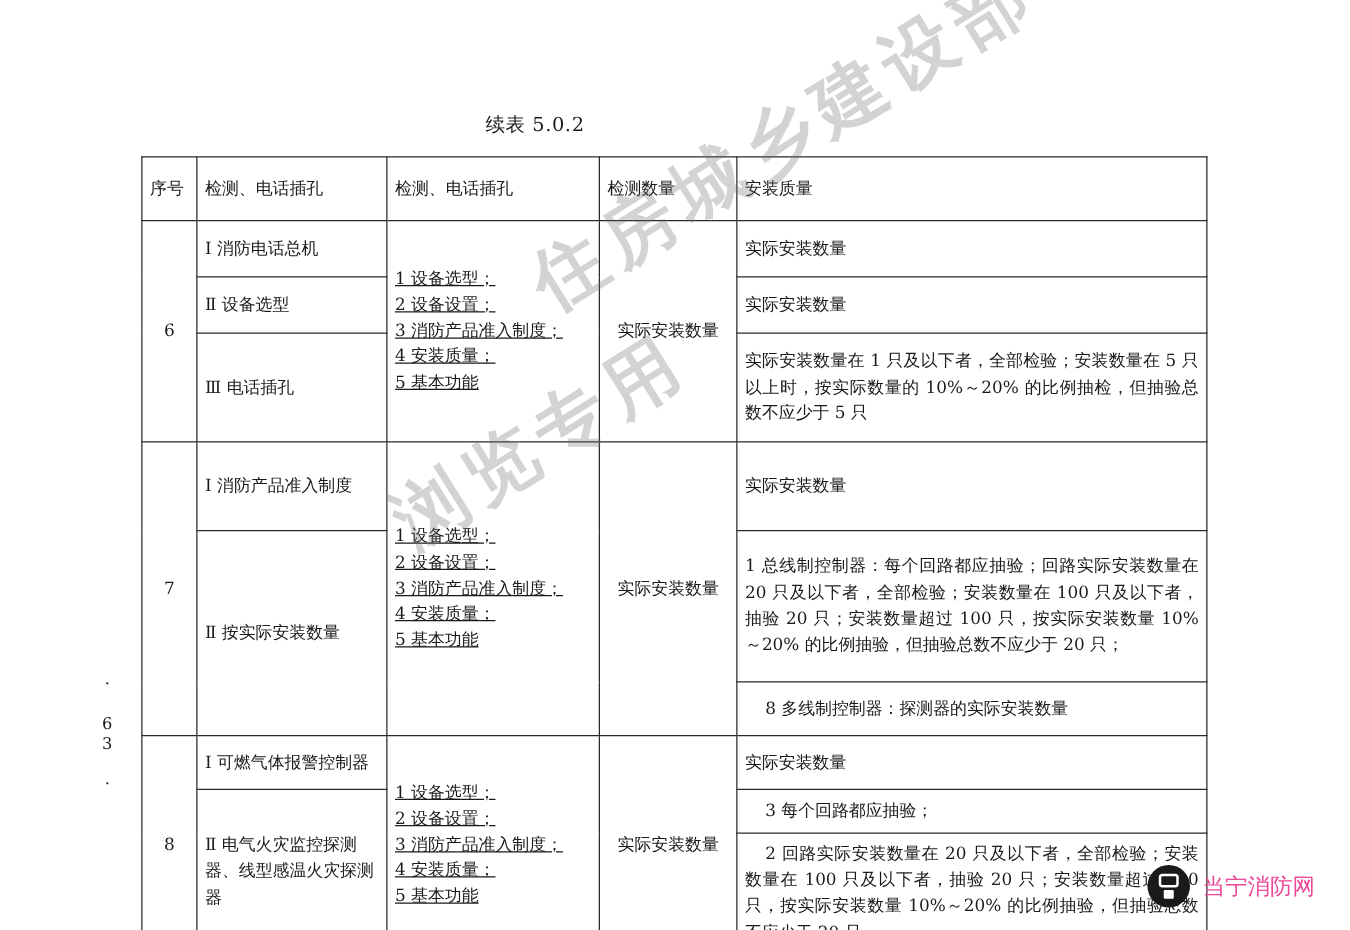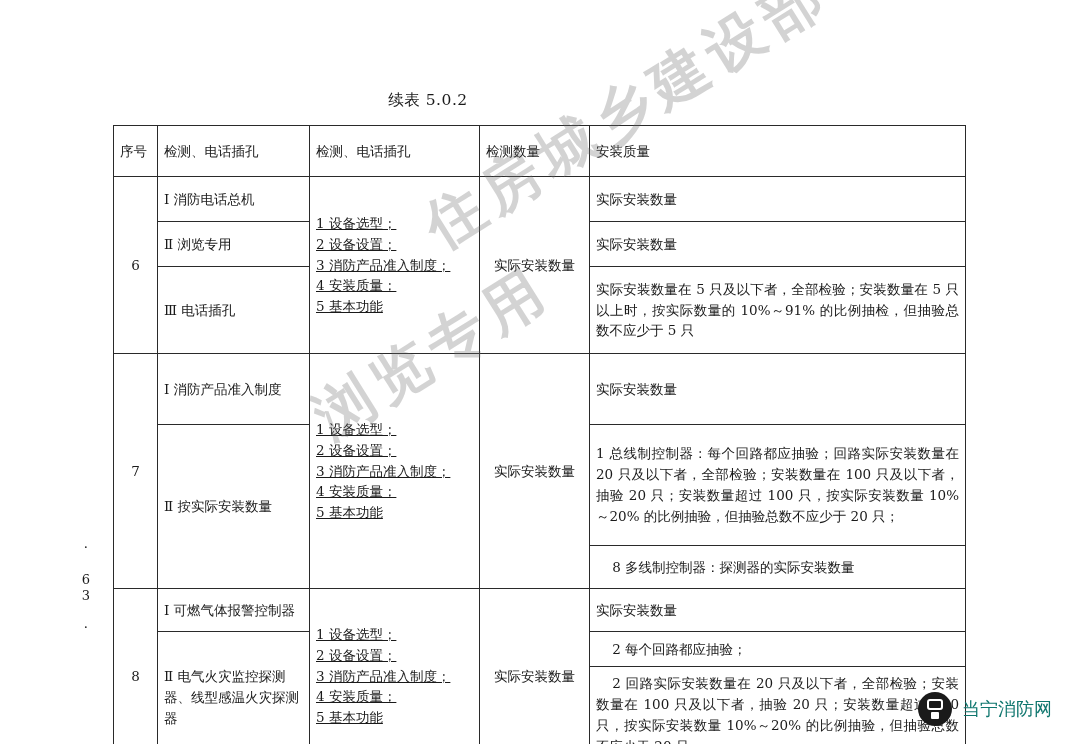--- a/index.html
+++ b/index.html
@@ -148,21 +148,21 @@
   .brand-logo::after {
     content: "";
     position: absolute;
     left: 13px; top: 20px;
     width: 8px; height: 7px;
     background: #ffffff;
     border-radius: 1px;
   }
   .brand-text {
     font-size: 18px;
-    color: #0f766e;
+    color: #ec4899;
     font-family: Liberation Sans, sans-serif;
   }
 </style>
 </head>
 <body>
 
 <div class="page">
 
   <div class="doc-title">续表 5.0.2</div>
 
@@ -194,26 +194,26 @@
           <div class="ln">1 设备选型；</div>
           <div class="ln">2 设备设置；</div>
           <div class="ln">3 消防产品准入制度；</div>
           <div class="ln">4 安装质量；</div>
           <div class="ln">5 基本功能</div>
         </td>
         <td class="c-qty" rowspan="3">实际安装数量</td>
         <td class="acc-cell acc-center" style="height:36px">实际安装数量</td>
       </tr>
       <tr>
-        <td class="obj-cell" style="height:36px">Ⅱ 浏览专用</td>
+        <td class="obj-cell" style="height:36px">Ⅱ 设备选型</td>
         <td class="acc-cell acc-center" style="height:36px">实际安装数量</td>
       </tr>
       <tr>
         <td class="obj-cell" style="height:78px">Ⅲ 电话插孔</td>
-        <td class="acc-cell" style="height:78px">实际安装数量在 5 只及以下者，全部检验；安装数量在 5 只以上时，按实际数量的 10%～91% 的比例抽检，但抽验总数不应少于 5 只</td>
+        <td class="acc-cell" style="height:78px">实际安装数量在 1 只及以下者，全部检验；安装数量在 5 只以上时，按实际数量的 10%～20% 的比例抽检，但抽验总数不应少于 5 只</td>
       </tr>
 
       <tr>
         <td class="c-no" rowspan="3">7</td>
         <td class="obj-cell" style="height:62px">Ⅰ 消防产品准入制度</td>
         <td class="item-cell" rowspan="3">
           <div class="ln">1 设备选型；</div>
           <div class="ln">2 设备设置；</div>
           <div class="ln">3 消防产品准入制度；</div>
           <div class="ln">4 安装质量；</div>
@@ -238,21 +238,21 @@
           <div class="ln">2 设备设置；</div>
           <div class="ln">3 消防产品准入制度；</div>
           <div class="ln">4 安装质量；</div>
           <div class="ln">5 基本功能</div>
         </td>
         <td class="c-qty" rowspan="3">实际安装数量</td>
         <td class="acc-cell acc-center" style="height:34px">实际安装数量</td>
       </tr>
       <tr>
         <td class="obj-cell" rowspan="2">Ⅱ 电气火灾监控探测器、线型感温火灾探测器</td>
-        <td class="acc-cell indent" style="height:26px">2 每个回路都应抽验；</td>
+        <td class="acc-cell indent" style="height:26px">3 每个回路都应抽验；</td>
       </tr>
       <tr>
         <td class="acc-cell indent" style="height:88px">2 回路实际安装数量在 20 只及以下者，全部检验；安装数量在 100 只及以下者，抽验 20 只；安装数量超过 100 只，按实际安装数量 10%～20% 的比例抽验，但抽验总数不应少于 20 只</td>
       </tr>
     </tbody>
   </table>
 
   <div class="watermark">
     <div class="wm-text wm1">住房城乡建设部</div>
     <div class="wm-text wm2">浏览专用</div>

